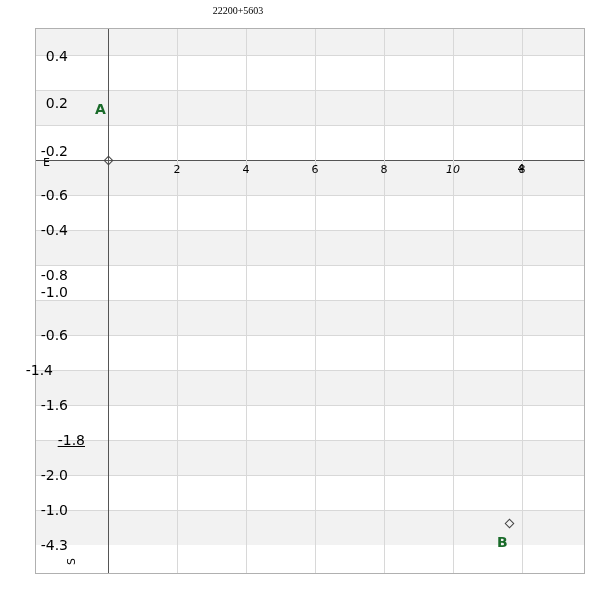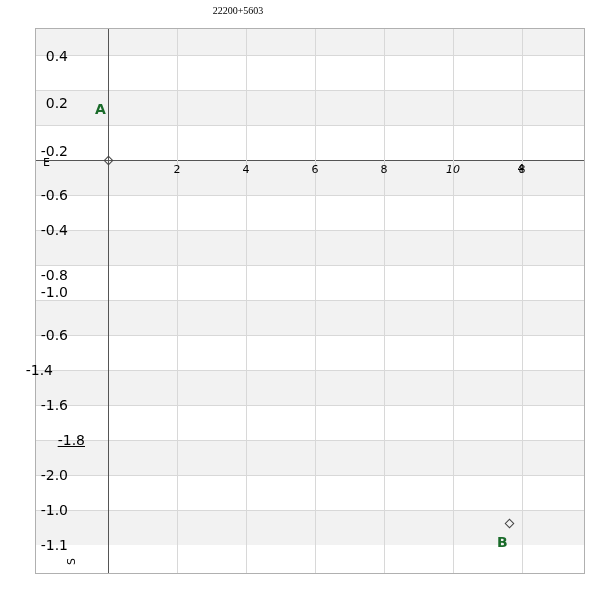--- a/index.html
+++ b/index.html
@@ -183,18 +183,18 @@
   <div class="ytick-label" style="top:187px;left:22px;">-0.6</div>
   <div class="ytick-label" style="top:222px;left:22px;">-0.4</div>
   <div class="ytick-label" style="top:267px;left:22px;">-0.8</div>
   <div class="ytick-label" style="top:284px;left:22px;">-1.0</div>
   <div class="ytick-label" style="top:327px;left:22px;">-0.6</div>
   <div class="ytick-label" style="top:362px;left:7px;">-1.4</div>
   <div class="ytick-label" style="top:397px;left:22px;">-1.6</div>
   <div class="ytick-label" style="top:432px;left:39px;text-decoration:underline;">-1.8</div>
   <div class="ytick-label" style="top:467px;left:22px;">-2.0</div>
   <div class="ytick-label" style="top:502px;left:22px;">-1.0</div>
-  <div class="ytick-label" style="top:537px;left:22px;">-1.1</div>
+  <div class="ytick-label" style="top:537px;left:22px;">-4.3</div>
 
   <div class="edge-label" id="edge-label-e" style="left:43px;top:156px;">E</div>
   <div class="edge-label" id="edge-label-s" style="left:65px;top:565px;">S</div>
 
 </div>
 
 </body></html>

